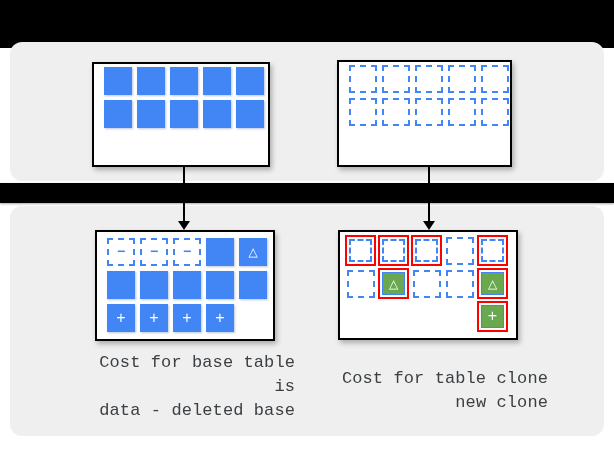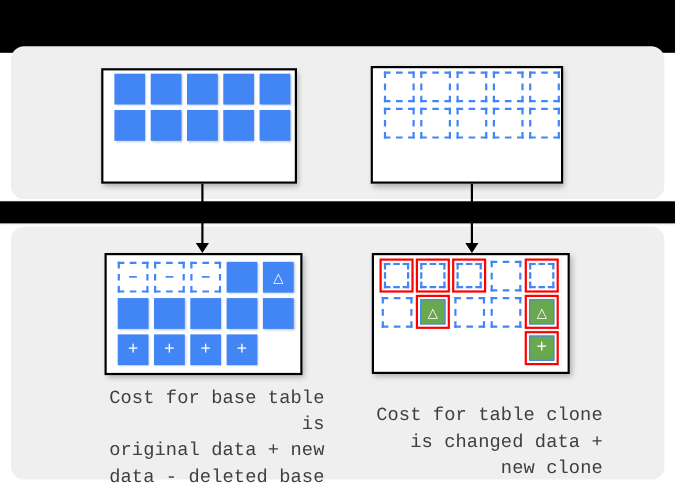--- a/index.html
+++ b/index.html
@@ -192,23 +192,21 @@
         <div class="cell t-red-green-plus">
           <div class="inner-green">
             <span class="g-plus">+</span>
           </div>
         </div>
       </div>
     </div>
 
   <div class="caption" id="caption-left">
     <div>Cost for base table is</div>
-    <div>original data + new</div>
     <div>data - deleted base</div>
   </div>
 
   <div class="caption" id="caption-right">
     <div>Cost for table clone</div>
-    <div>is changed data +</div>
     <div>new clone</div>
   </div>
 
 </div>
 
 </body></html>

